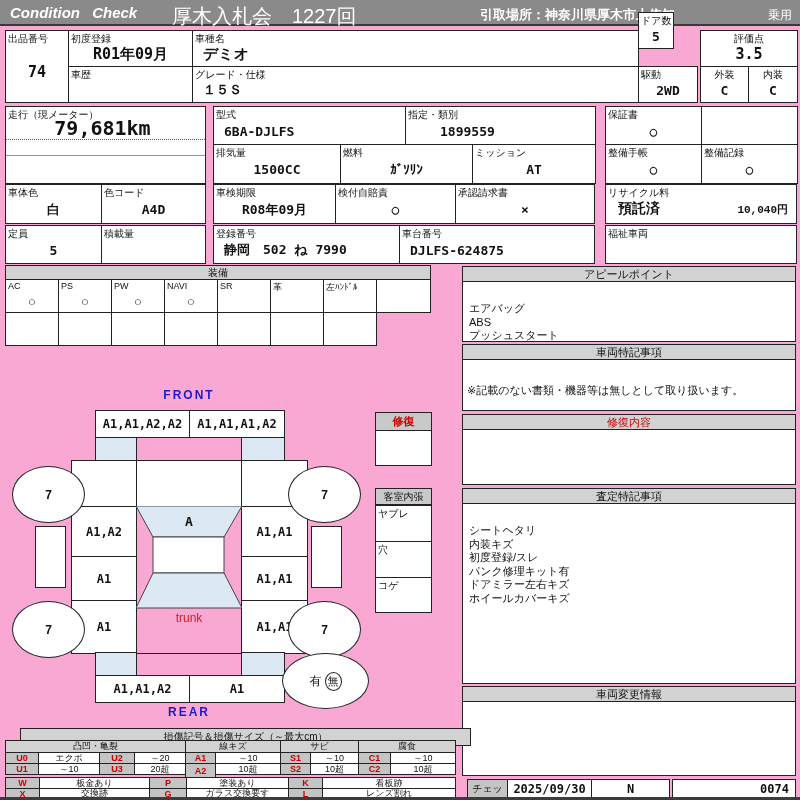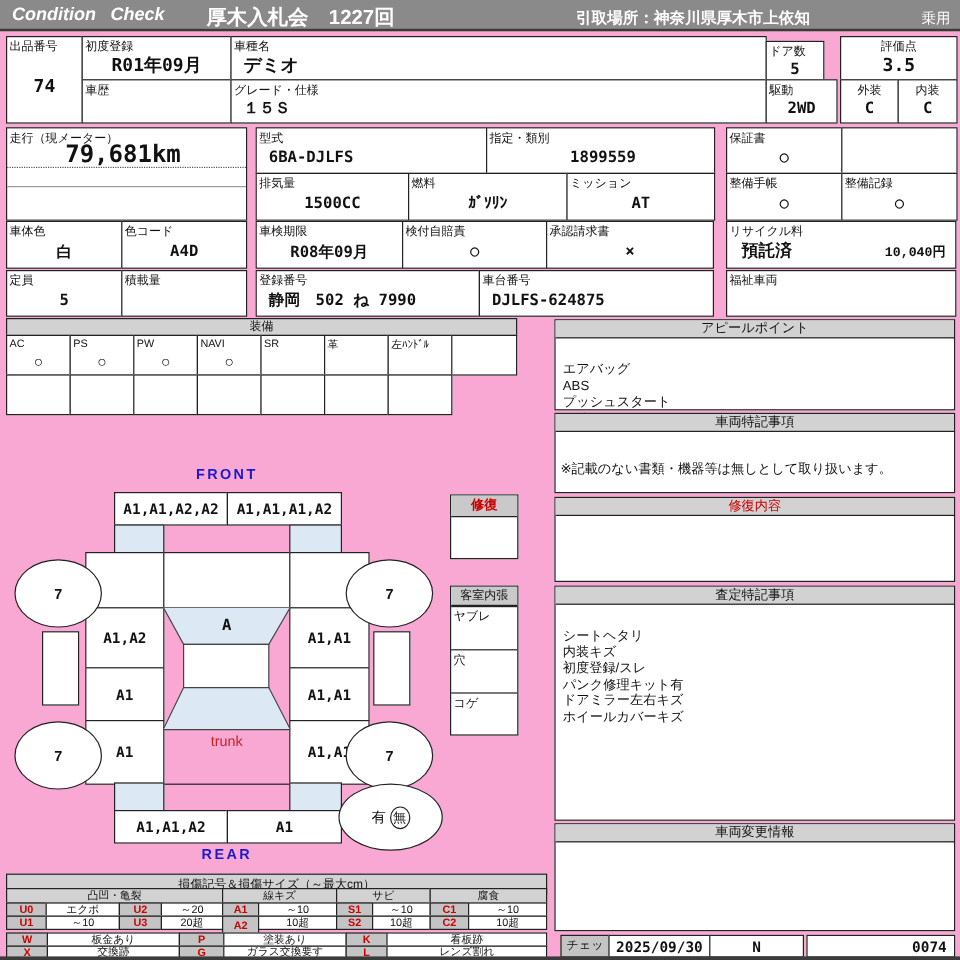--- a/index.html
+++ b/index.html
@@ -3,53 +3,53 @@
 <meta charset="utf-8">
 <style>
   *{box-sizing:border-box;margin:0;padding:0}
   html,body{width:800px;height:800px;overflow:hidden;background:#fff}
   #sheet{position:relative;width:800px;height:800px;background:#f9a8d4;
          font-family:"Liberation Sans","DejaVu Sans",sans-serif;color:#111}
   
   #topbar{position:absolute;left:0;top:0;width:800px;height:26px;background:#8a8a8a;
           border-bottom:2px solid #3a3a3a;color:#fff}
   #brand{position:absolute;left:10px;top:4px;font-size:15px;font-style:italic;font-weight:bold;word-spacing:8px}
-  #auction{position:absolute;left:172px;top:3px;font-size:17px;font-weight:bold}
+  #auction{position:absolute;left:172px;top:3px;font-size:20px;font-weight:normal}
   #pickup{position:absolute;left:480px;top:6px;font-size:13px;font-weight:bold}
   #category{position:absolute;right:8px;top:7px;font-size:12px}
   
   .cell{position:absolute;border:1px solid #222;background:#fff}
   .lbl{position:absolute;top:1px;left:2px;font-size:10px;white-space:nowrap}
   .lblc{left:0;right:0;text-align:center}
   .val{position:absolute;left:0;right:0;top:11px;bottom:0;display:flex;align-items:center;
        justify-content:center;font-weight:bold;font-size:13px;
        font-family:"DejaVu Sans Mono","Liberation Mono",monospace;white-space:nowrap}
   .val.left{justify-content:flex-start;padding-left:10px}
   .val.big{font-size:15px}
   
   #lot{left:5px;top:30px;width:64px;height:73px}
   #c_first_reg{left:68px;top:30px;width:125px;height:37px}
   #c_model_name{left:192px;top:30px;width:447px;height:37px}
-  #c_doors{left:638px;top:34px;width:49px;height:37px}
+  #c_doors{left:638px;top:12px;width:36px;height:37px}
   #c_history{left:68px;top:66px;width:125px;height:37px}
   #c_grade{left:192px;top:66px;width:447px;height:37px}
   #c_drive{left:638px;top:66px;width:60px;height:37px}
   #c_score{left:700px;top:30px;width:98px;height:37px}
   #c_ext{left:700px;top:66px;width:49px;height:37px}
   #c_int{left:748px;top:66px;width:50px;height:37px}
   
   #odo{left:5px;top:106px;width:201px;height:78px}
   #odo_top{position:absolute;left:0;top:0;right:0;height:33px;border-bottom:1px dotted #555}
   #odo_mid{position:absolute;left:0;top:33px;right:0;height:16px;border-bottom:1px solid #999}
   #odo_val{position:absolute;left:0;right:6px;top:9px;text-align:center;font-size:20px;font-weight:bold;
            font-family:"DejaVu Sans Mono","Liberation Mono",monospace}
   
   #c_model_code{left:213px;top:106px;width:193px;height:39px}
   #c_class{left:405px;top:106px;width:191px;height:39px}
-  #c_class .val{justify-content:center;padding:0 30px 0 34px}
+  #c_class .val{justify-content:flex-start;padding:0 30px 0 34px}
   #c_disp{left:213px;top:144px;width:128px;height:40px}
   #c_fuel{left:340px;top:144px;width:133px;height:40px}
   #c_mission{left:472px;top:144px;width:124px;height:40px}
   #c_warranty{left:605px;top:106px;width:97px;height:39px}
   #c_docempty{left:701px;top:106px;width:97px;height:39px}
   #c_maintbook{left:605px;top:144px;width:97px;height:40px}
   #c_maintrec{left:701px;top:144px;width:97px;height:40px}
   #c_bodycolor{left:5px;top:184px;width:97px;height:40px}
   #c_colorcode{left:101px;top:184px;width:105px;height:40px}
   #c_inspection{left:213px;top:184px;width:123px;height:40px}
@@ -143,21 +143,21 @@
   #rep_mini .mini-hdr{height:18px;line-height:17px;color:#c00;font-weight:bold}
   #cab_mini{top:488px;height:125px}
   #cab_mini .mini-hdr{height:16px;line-height:15px;font-size:10px}
   .cab-row{height:36px;border-top:1px solid #222;font-size:10px;padding:1px 2px}
   .cab-row:first-of-type{border-top:none}
   
   .lgc{position:absolute;border:1px solid #222;background:#fff;display:flex;align-items:center;
        justify-content:center;font-size:9px;white-space:nowrap}
   .lgc.hdr{background:#d2d2d2}
   .lgc.code{background:#c4c4c4;color:#c00;font-weight:bold}
-  #lg_title{left:5px;top:728px;width:451px;height:18px;font-size:10px}
+  #lg_title{left:20px;top:728px;width:451px;height:18px;font-size:10px}
   #lg_g1{left:5px;top:740px;width:181px;height:13px}
   #lg_g2{left:185px;top:740px;width:96px;height:13px}
   #lg_g3{left:280px;top:740px;width:79px;height:13px}
   #lg_g4{left:358px;top:740px;width:98px;height:13px}
   #lg11{left:5px;top:752px;width:34px;height:12px}  #lg12{left:38px;top:752px;width:62px;height:12px}
   #lg13{left:99px;top:752px;width:36px;height:12px} #lg14{left:134px;top:752px;width:52px;height:12px}
   #lg15{left:185px;top:752px;width:31px;height:12px}#lg16{left:215px;top:752px;width:66px;height:12px}
   #lg17{left:280px;top:752px;width:31px;height:12px}#lg18{left:310px;top:752px;width:49px;height:12px}
   #lg19{left:358px;top:752px;width:33px;height:12px}#lg1a{left:390px;top:752px;width:66px;height:12px}
   #lg21{left:5px;top:763px;width:34px;height:12px}  #lg22{left:38px;top:763px;width:62px;height:12px}

